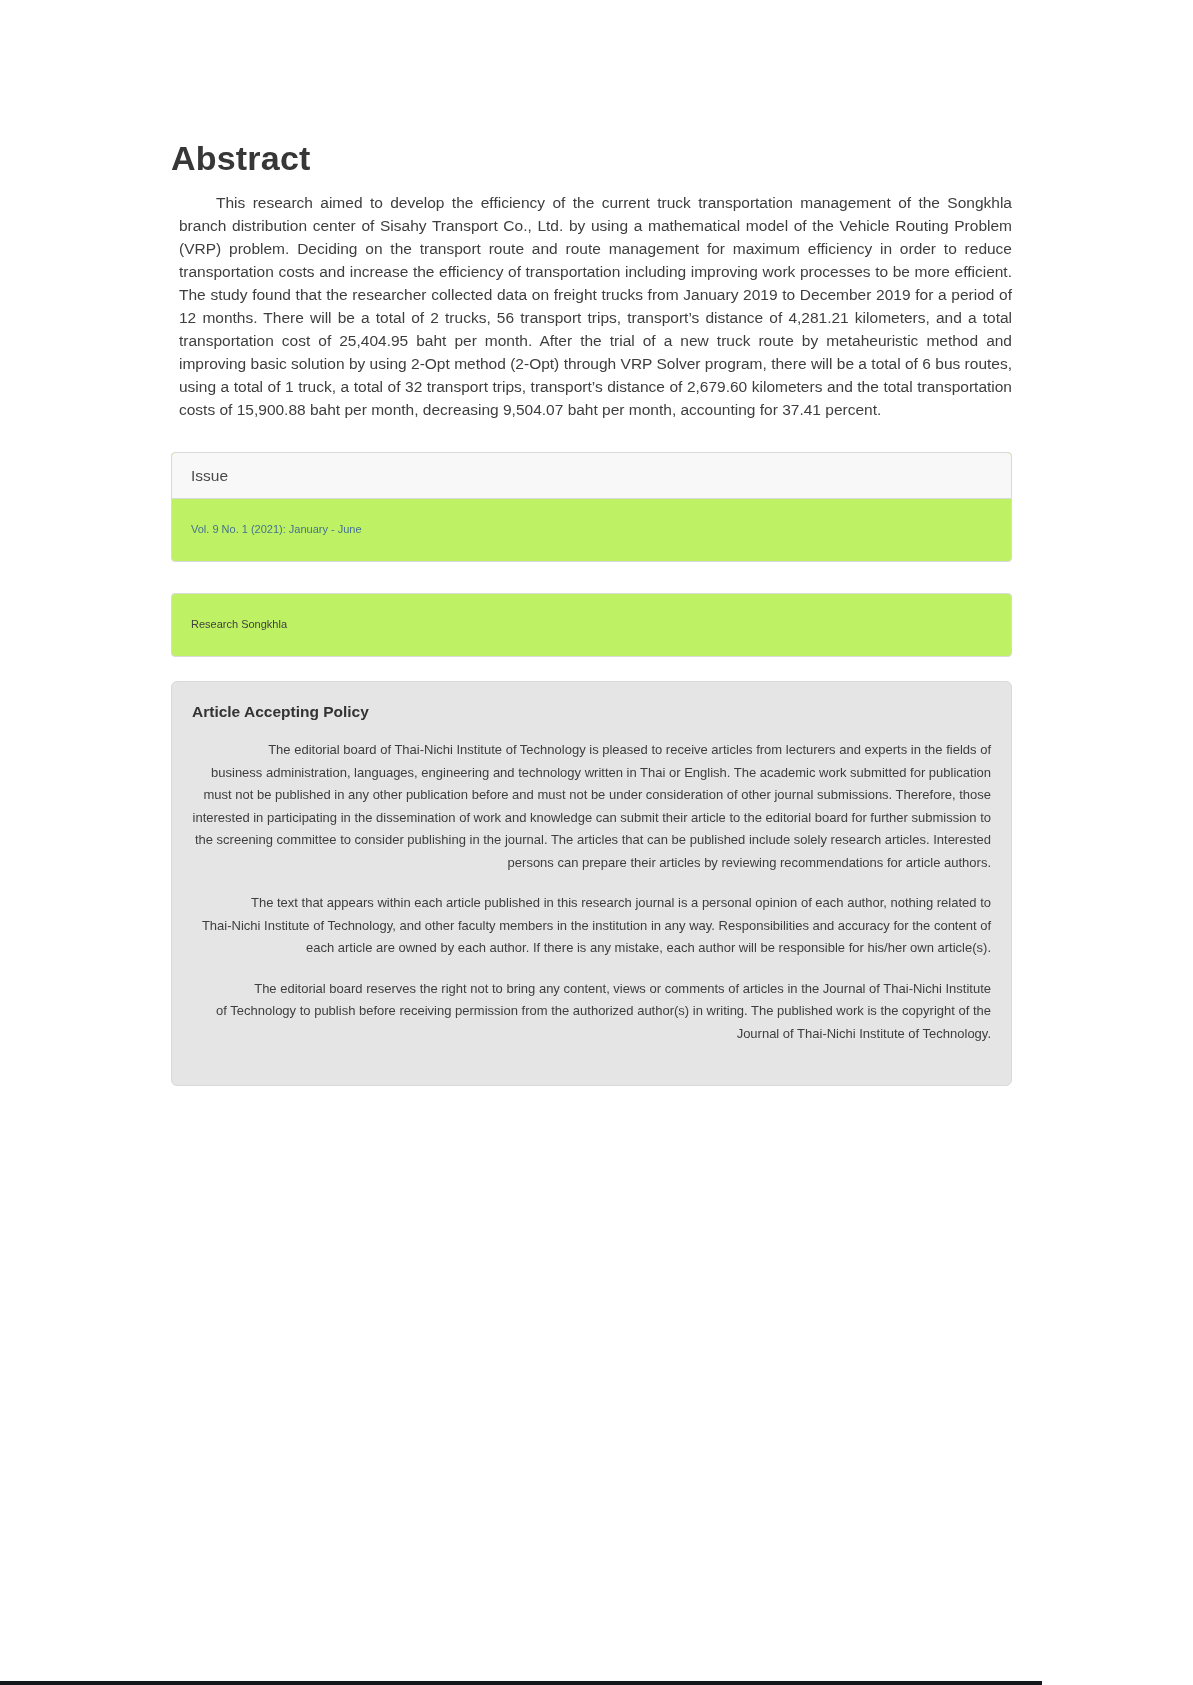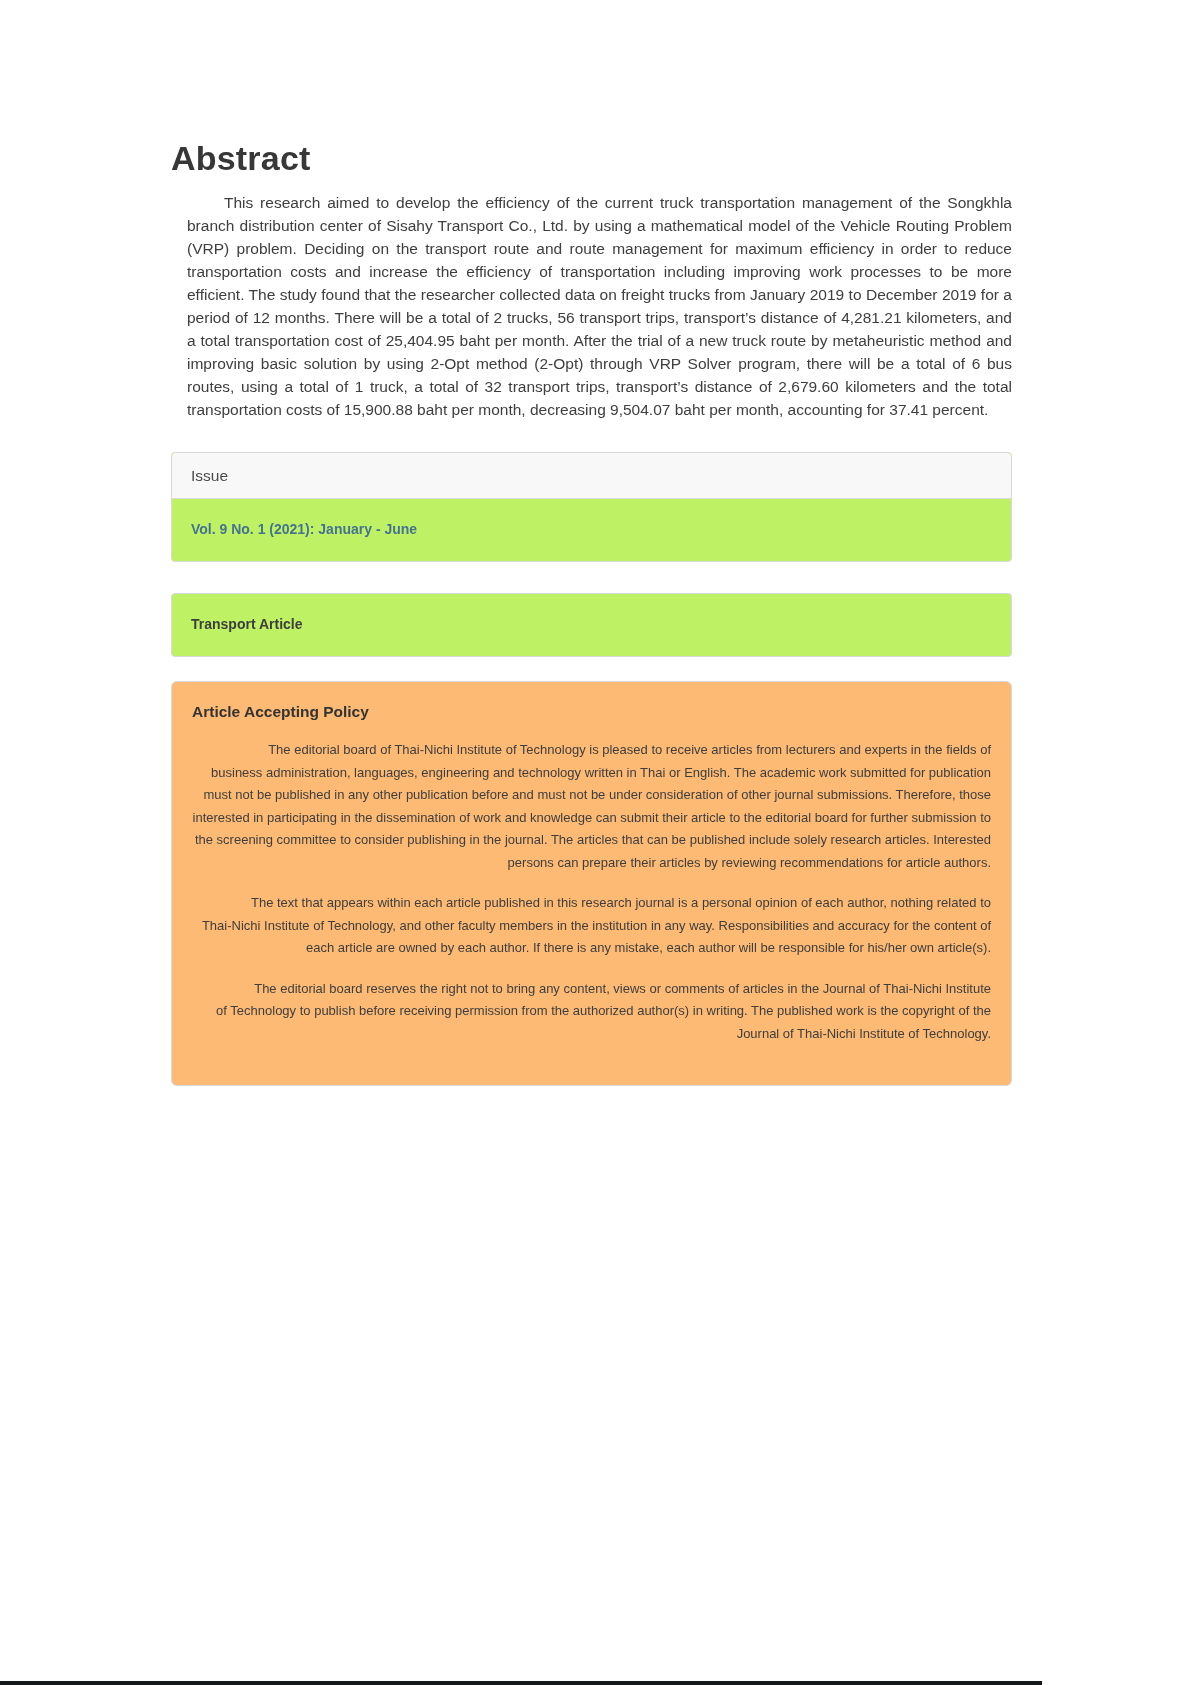--- a/index.html
+++ b/index.html
@@ -24,21 +24,21 @@
   .abstract-heading {
     margin: 138px 0 0 0;
     font-size: 34px;
     line-height: 40px;
     font-weight: bold;
     color: #373737;
     letter-spacing: 0.2px;
   }
 
   .abstract-text {
-    margin: 13px 0 0 16px;
+    margin: 13px 0 0 8px;
     font-size: 15.5px;
     line-height: 23px;
     color: #3e3e3e;
     text-align: justify;
     text-indent: 37px;
   }
 
   .panel {
     margin-top: 31px;
     border: 1px solid #d9d9d9;
@@ -51,36 +51,35 @@
     border-bottom: 1px solid #d9d9d9;
     border-radius: 4px 4px 0 0;
     padding: 14px 19px 13px 19px;
     font-size: 15.5px;
     line-height: 18px;
     color: #4a4a4a;
   }
 
   .panel-body {
     padding: 21px 19px 23px 19px;
-    font-size: 14px;
+    font-size: 11px;
     line-height: 18px;
     color: #3e3e3e;
-    font-weight: bold;
   }
 
   .issue-link {
     text-decoration: none;
     cursor: pointer;
   }
 
   .policy-panel {
     margin-top: 24px;
     border: 1px solid #d9d9d9;
     border-radius: 6px;
-    background: #fdba74;
+    background: #e5e5e5;
     padding: 21px 20px 40px 20px;
   }
 
   .policy-heading {
     margin: 0;
     font-size: 15.5px;
     line-height: 18px;
     font-weight: bold;
     color: #333333;
   }
@@ -124,21 +123,21 @@
       <div class="panel-header">
         <span>Issue</span>
       </div>
       <div class="panel-body">
         <a href="#" class="issue-link" style="color: rgb(70, 115, 144);">Vol. 9 No. 1 (2021): January - June</a>
       </div>
     </section>
 
     <section class="panel">
       <div class="panel-body">
-        <span>Transport Article</span>
+        <span>Research Songkhla</span>
       </div>
     </section>
 
     <section class="policy-panel">
       <h2 class="policy-heading">Article Accepting Policy</h2>
       <p class="policy-para">The editorial board of Thai-Nichi Institute of Technology is pleased to receive articles from lecturers and experts in the fields of business administration, languages, engineering and technology written in Thai or English. The academic work submitted for publication must not be published in any other publication before and must not be under consideration of other journal submissions.  Therefore, those interested in participating in the dissemination of work and knowledge can submit their article to the editorial board for further submission to the screening committee to consider publishing in the journal. The articles that can be published include solely research articles. Interested persons can prepare their articles by reviewing recommendations for article authors.</p>
       <p class="policy-para">The text that appears within each article published in this research journal is a personal opinion of each author, nothing related to Thai-Nichi Institute of Technology, and other faculty members in the institution in any way.  Responsibilities and accuracy for the content of each article are owned by each author. If there is any mistake, each author will be responsible for his/her own article(s).</p>
       <p class="policy-para">The editorial board reserves the right not to bring any content, views or comments of articles in the Journal of Thai-Nichi Institute of Technology to publish before receiving permission from the authorized author(s) in writing.  The published work is the copyright of the Journal of Thai-Nichi Institute of Technology.</p>
     </section>
 

